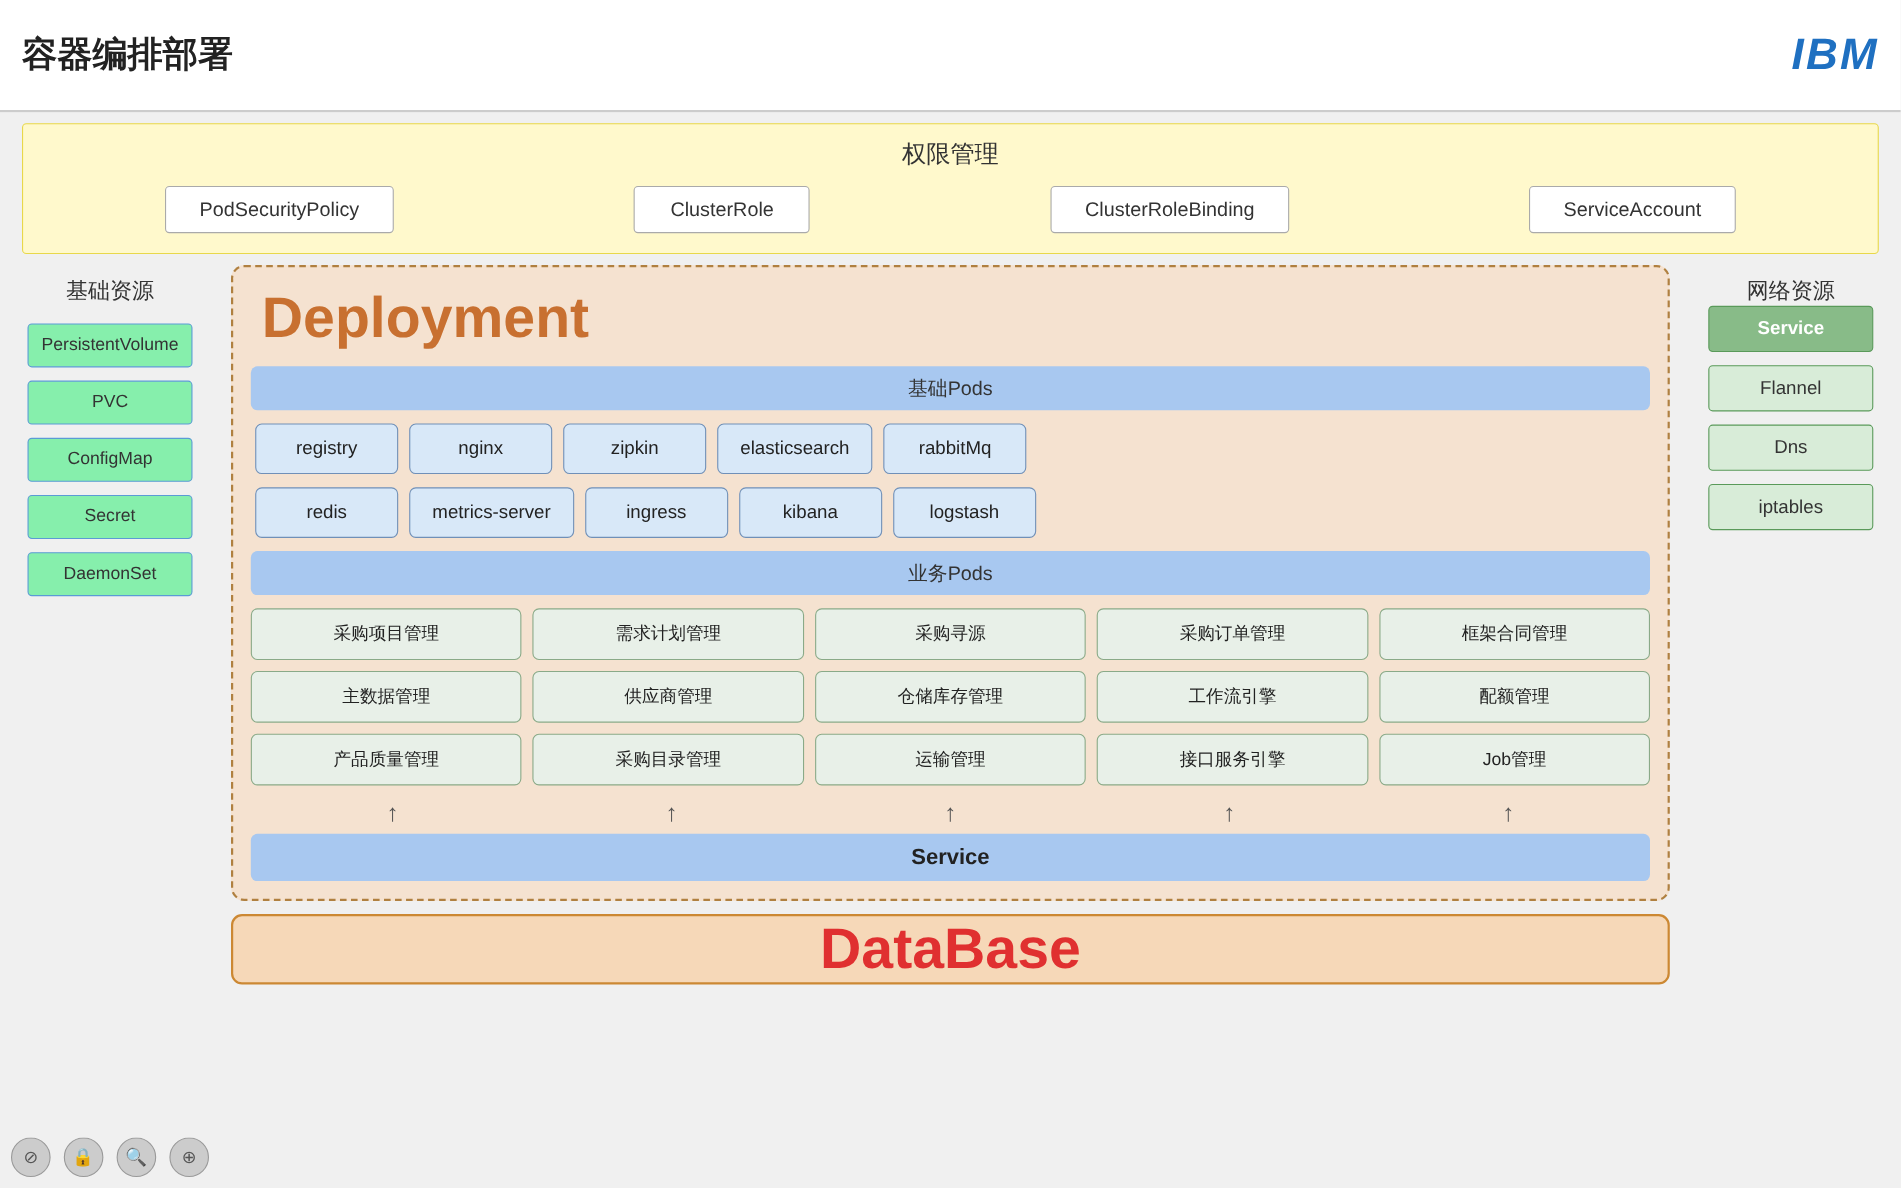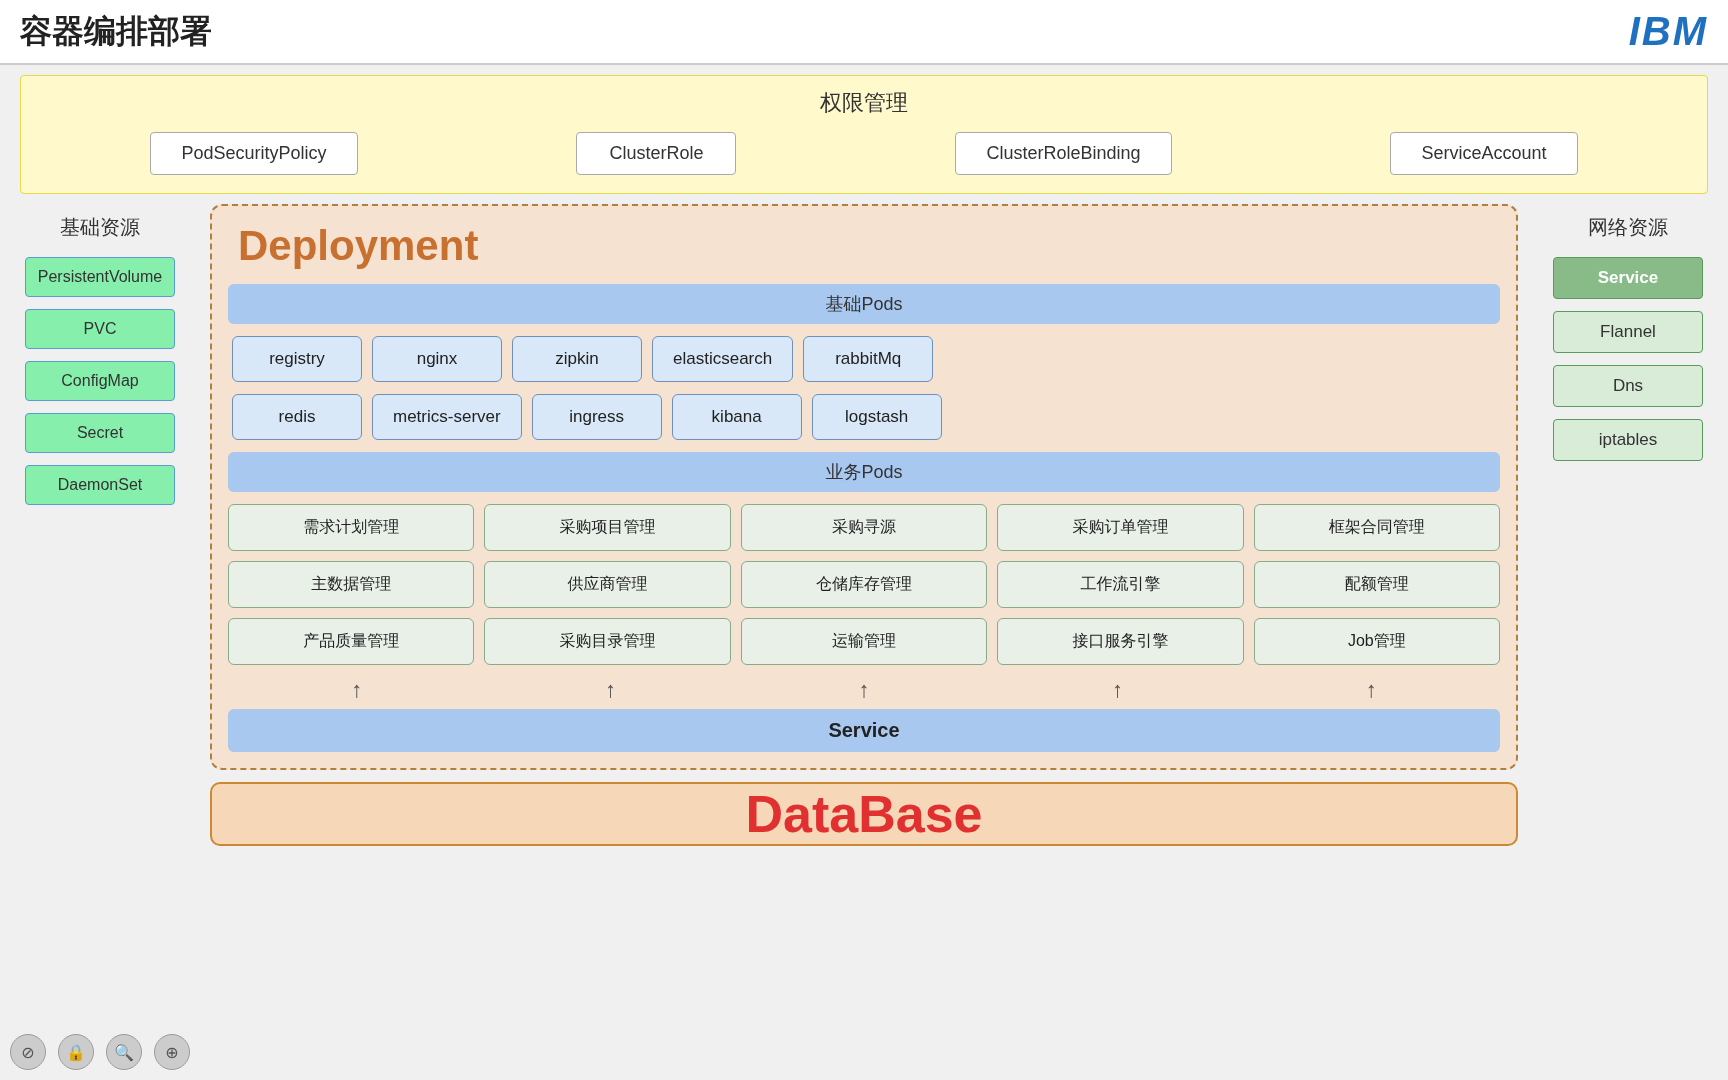--- a/index.html
+++ b/index.html
@@ -12,21 +12,21 @@
     }
 
     
     .header {
       display: flex;
       align-items: center;
       justify-content: space-between;
       background: #fff;
       border-bottom: 2px solid #ccc;
       padding: 10px 20px;
-      height: 65px;
+      height: 102px;
     }
     .header-title {
       font-size: 32px;
       font-weight: bold;
       color: #222;
     }
     .ibm-logo {
       font-size: 40px;
       font-weight: bold;
       color: #1f70c1;
@@ -105,21 +105,21 @@
     }
 
     .deployment-container {
       background: rgba(255, 200, 150, 0.35);
       border: 2.5px dashed #b08040;
       border-radius: 12px;
       padding: 16px;
       position: relative;
     }
     .deployment-title {
-      font-size: 42px;
+      font-size: 52px;
       font-weight: bold;
       color: #c87030;
       margin-bottom: 14px;
       padding-left: 10px;
     }
 
     
     .pods-header {
       background: #a8c8f0;
       border-radius: 6px;
@@ -211,21 +211,21 @@
     .right-sidebar {
       width: 200px;
       padding: 10px 15px;
       display: flex;
       flex-direction: column;
       align-items: center;
     }
     .right-sidebar-title {
       font-size: 20px;
       color: #333;
-      margin-bottom: 16px;
+      margin-bottom: 0;
       text-align: center;
     }
     .right-sidebar-box {
       border: 1.5px solid #5a9a5a;
       background: #d8ecd8;
       padding: 10px 0;
       font-size: 17px;
       color: #333;
       border-radius: 4px;
       width: 150px;
@@ -307,22 +307,22 @@
         <div class="pod-box">redis</div>
         <div class="pod-box">metrics-server</div>
         <div class="pod-box">ingress</div>
         <div class="pod-box">kibana</div>
         <div class="pod-box">logstash</div>
       </div>
 
       <div class="pods-header">业务Pods</div>
 
       <div class="biz-pods-grid">
+        <div class="biz-pod-box">采购项目管理</div>
         <div class="biz-pod-box">需求计划管理</div>
-        <div class="biz-pod-box">采购项目管理</div>
         <div class="biz-pod-box">采购寻源</div>
         <div class="biz-pod-box">采购订单管理</div>
         <div class="biz-pod-box">框架合同管理</div>
         <div class="biz-pod-box">主数据管理</div>
         <div class="biz-pod-box">供应商管理</div>
         <div class="biz-pod-box">仓储库存管理</div>
         <div class="biz-pod-box">工作流引擎</div>
         <div class="biz-pod-box">配额管理</div>
         <div class="biz-pod-box">产品质量管理</div>
         <div class="biz-pod-box">采购目录管理</div>

